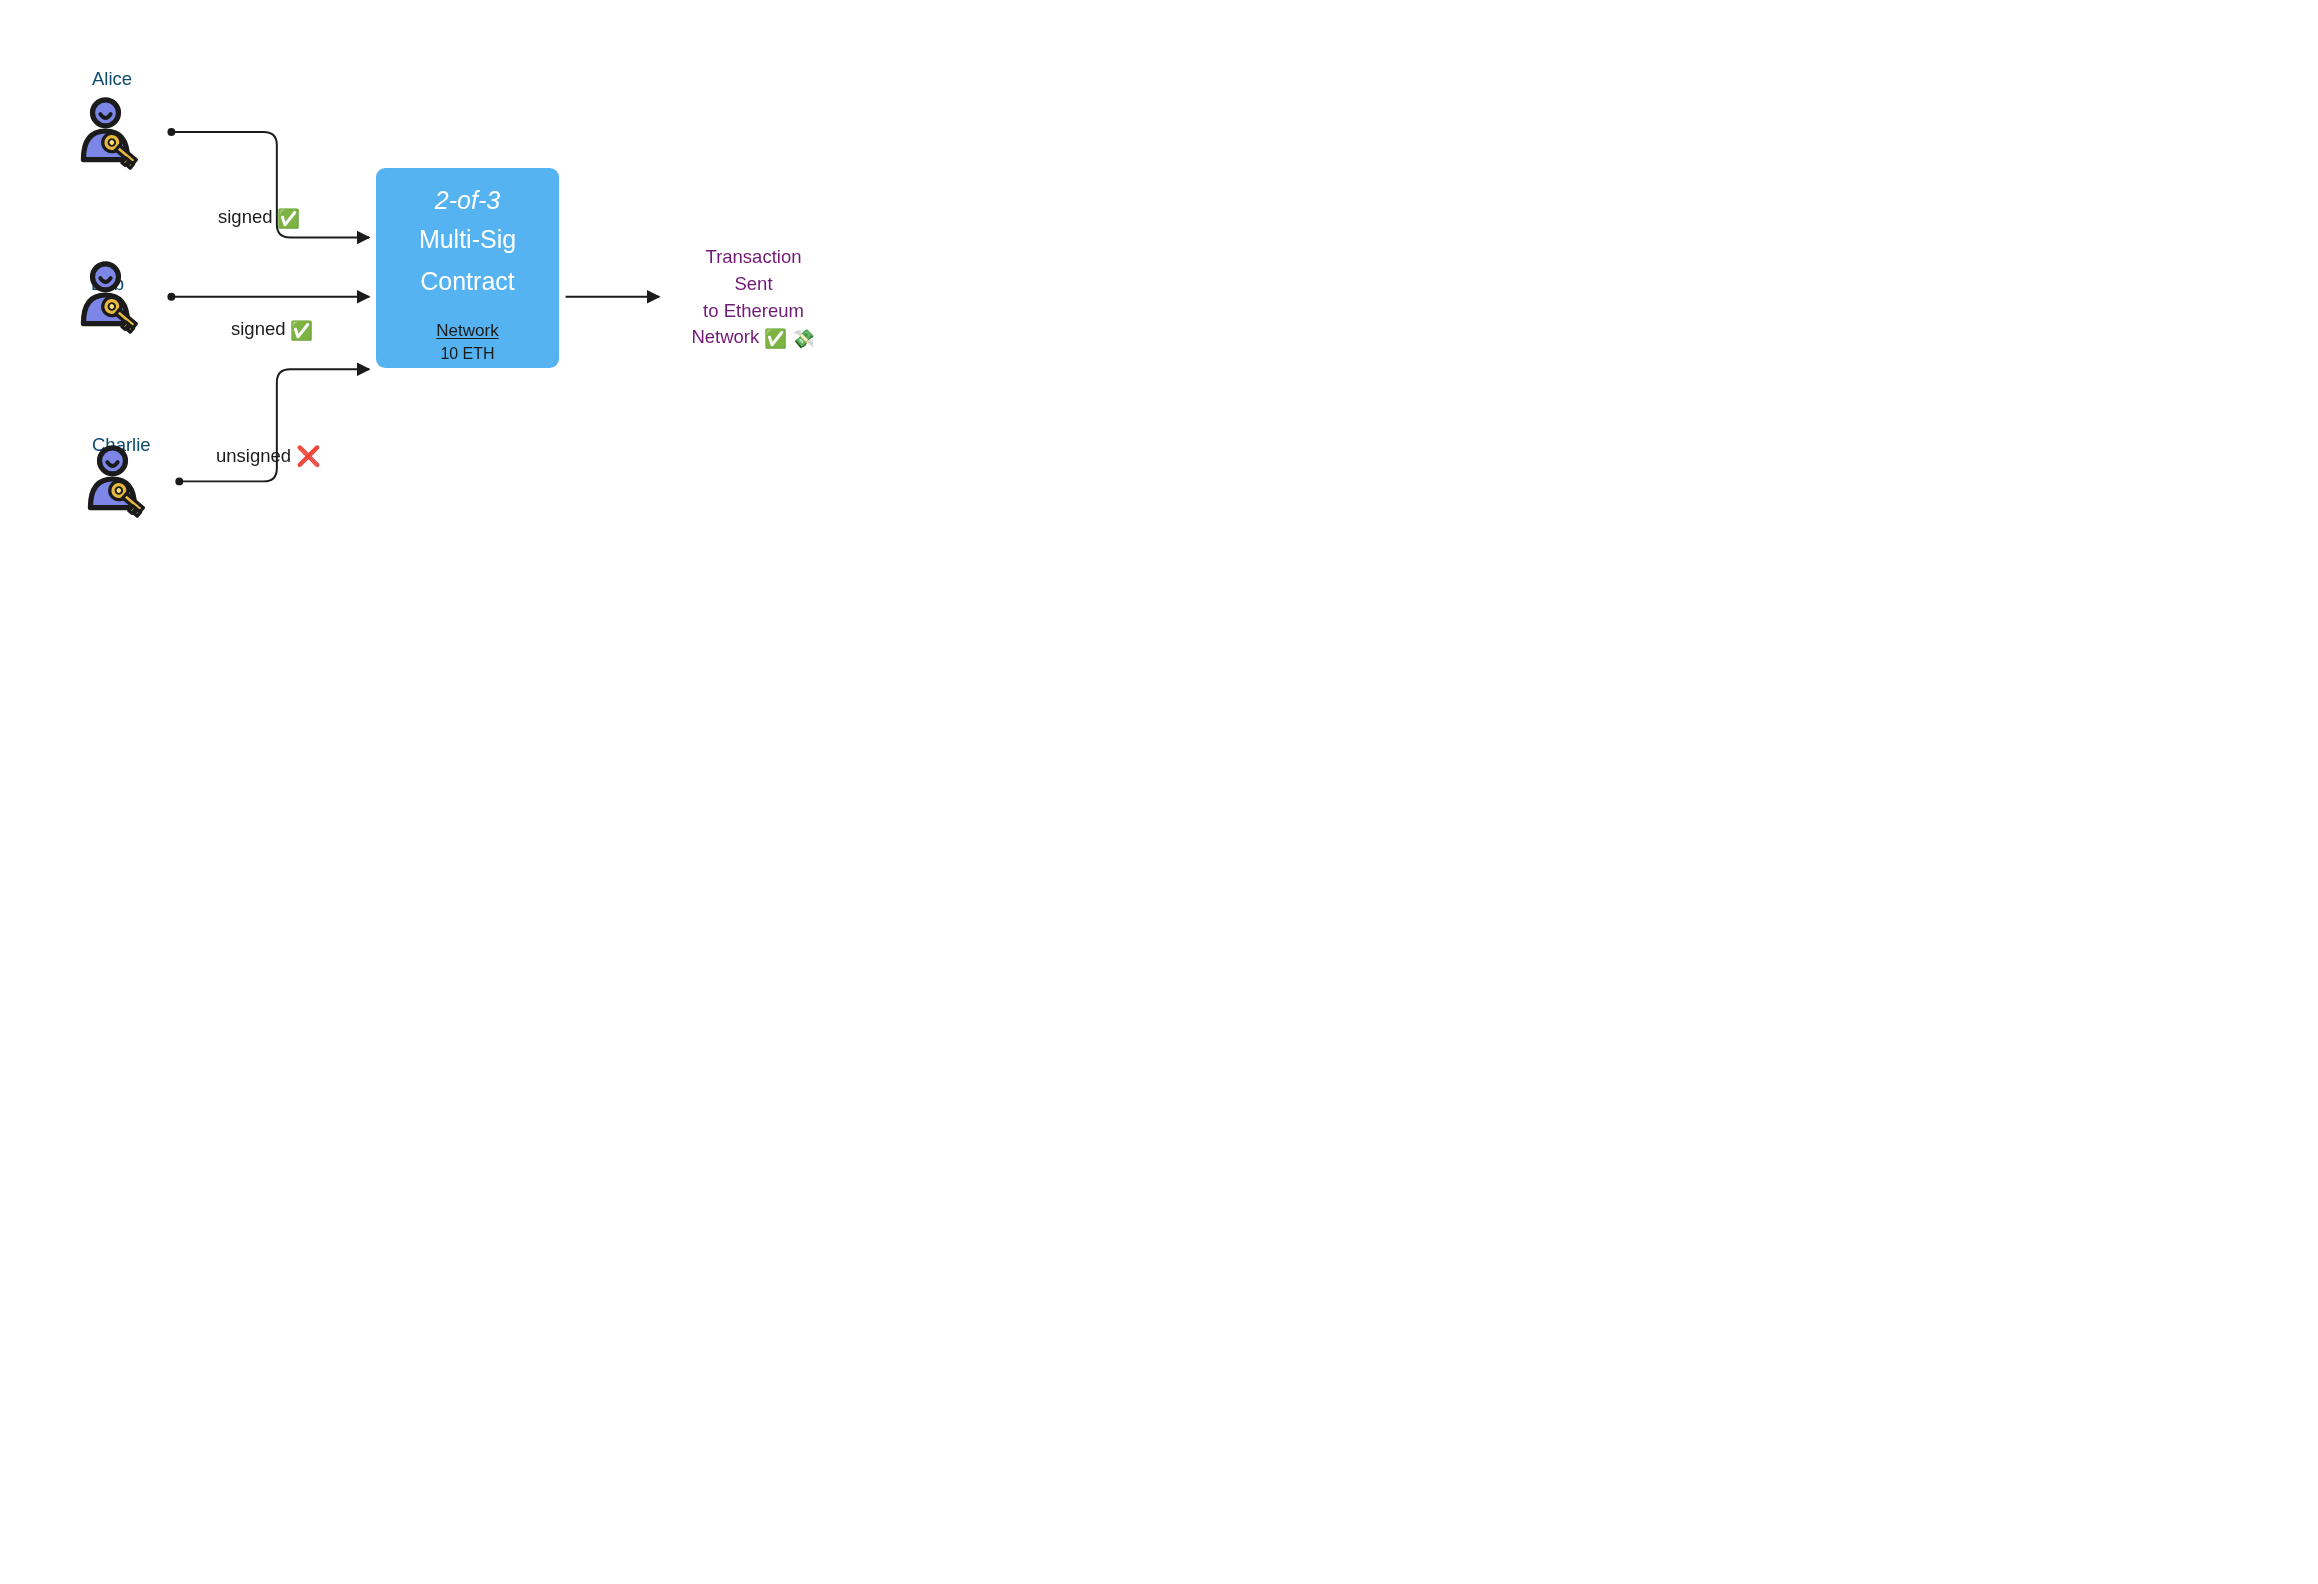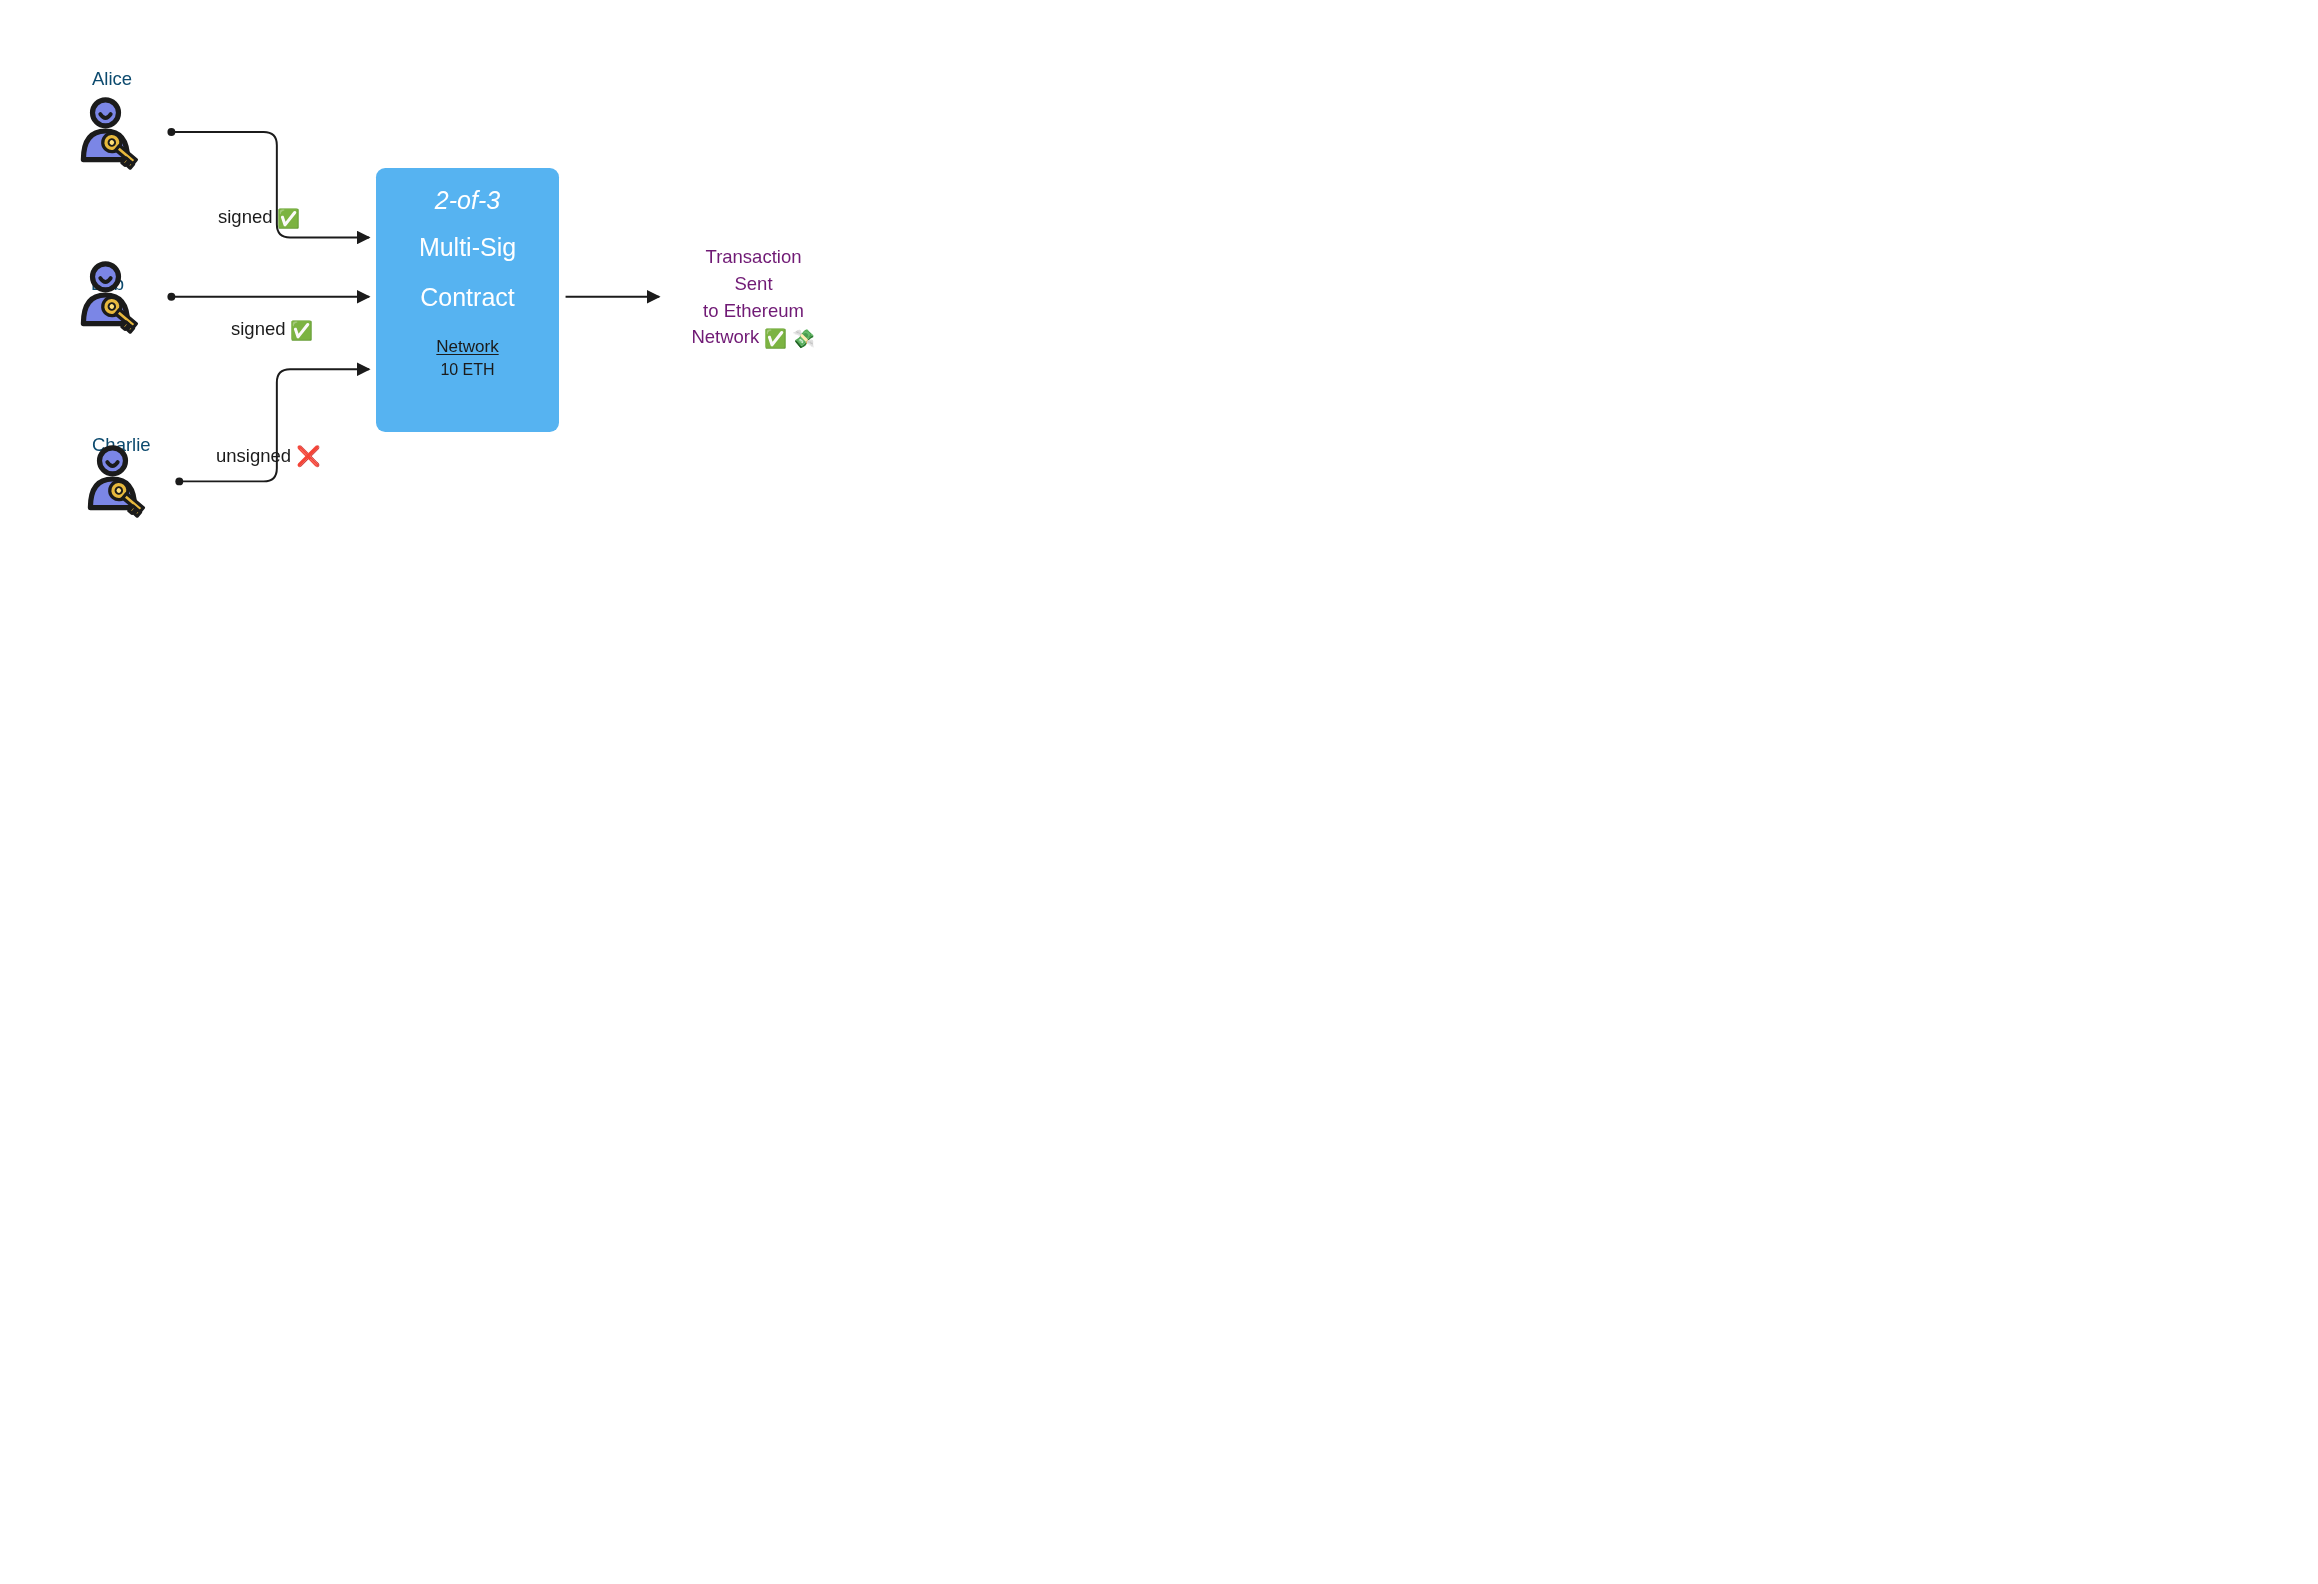--- a/index.html
+++ b/index.html
@@ -44,40 +44,40 @@
     color: #e11414;
     font-weight: 700;
     font-size: 20px;
     vertical-align: -1.3px;
   }
   .contract-box {
     position: absolute;
     left: 376px;
     top: 168px;
     width: 183px;
-    height: 264px;
+    height: 200px;
     background: #56b3f1;
     border-radius: 9.2px;
     text-align: center;
     padding-top: 17px;
     box-sizing: border-box;
   }
   .contract-title1 {
     color: #ffffff;
     font-style: italic;
     font-weight: 500;
     font-size: 25px;
     line-height: 1.2;
   }
   .contract-title2 {
     color: #ffffff;
     font-weight: 400;
     font-size: 25px;
     line-height: 1.35;
-    margin-top: 16px;
+    margin-top: 8px;
   }
   .balance-label {
     margin-top: 22.4px;
     color: #1b1b1b;
     font-size: 17px;
     font-weight: 400;
     text-decoration: underline;
     text-underline-offset: 2px;
   }
   .balance-value {

